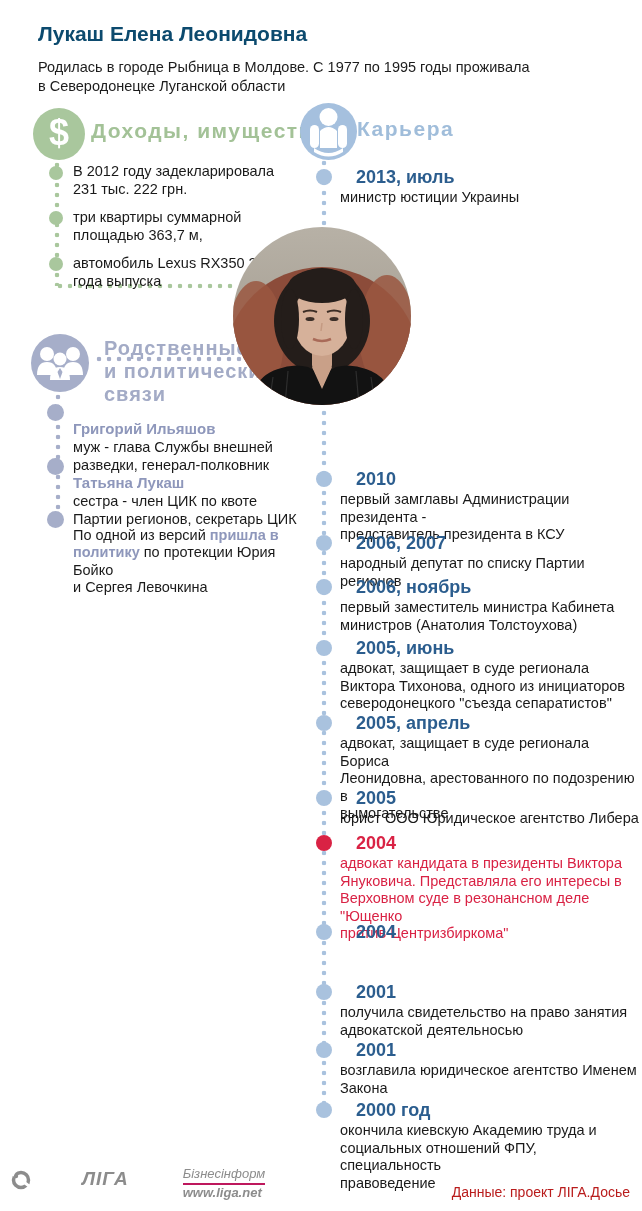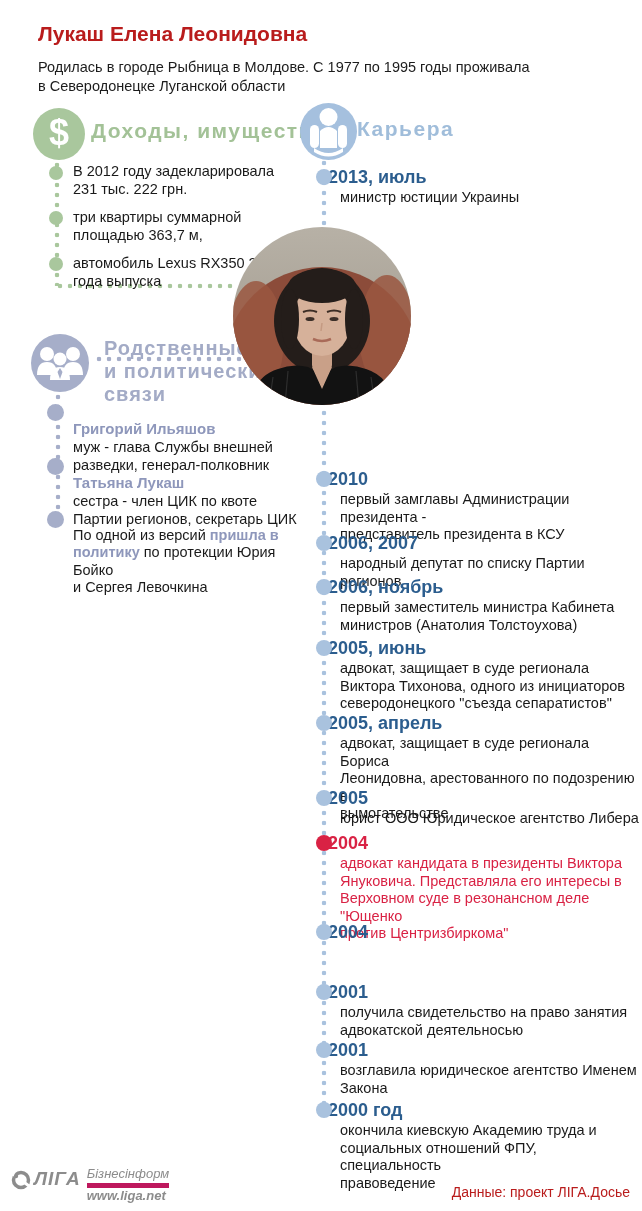--- a/index.html
+++ b/index.html
@@ -1,19 +1,19 @@
 <!DOCTYPE html>
 <html><head>
 <meta charset="utf-8">
 <style>
   html,body{margin:0;padding:0;background:#ffffff;}
   .page{position:relative;width:642px;height:1211px;background:#ffffff;overflow:hidden;
         font-family:"Liberation Sans", sans-serif;color:#1a1a1a;}
 
-  .title{position:absolute;left:38px;top:22px;font-size:21px;font-weight:bold;color:#b91c1c;}
+  .title{position:absolute;left:38px;top:22px;font-size:21px;font-weight:bold;color:#0c4a6e;}
   .subtitle{position:absolute;left:38px;top:58px;font-size:14.5px;line-height:19px;color:#1c1c1c;white-space:pre-line;}
 
   
   .circle-icon{position:absolute;border-radius:50%;display:flex;align-items:center;justify-content:center;}
   .icon-income{left:33px;top:108px;width:52px;height:52px;background:#a9c79d;}
   .icon-income .dollar{color:#fff;font-size:36px;font-weight:bold;line-height:1;margin-top:-2px;}
   .icon-career{left:300px;top:103px;width:57px;height:57px;background:#a5c0de;}
   .icon-conn{left:31px;top:334px;width:58px;height:58px;background:#a6aec9;}
 
   .heading-income{position:absolute;left:91px;top:119px;font-size:21px;font-weight:bold;color:#a3c297;letter-spacing:1.5px;}
@@ -31,32 +31,32 @@
   .vchain,.hchain{background-color:transparent;}
 
   .income-item{position:absolute;left:73px;font-size:14.5px;line-height:18px;white-space:pre-line;color:#1a1a1a;}
 
   .conn-item{position:absolute;left:73px;font-size:14.5px;line-height:17.5px;white-space:pre-line;color:#1a1a1a;}
   .conn-name{font-weight:bold;color:#8e97bb;font-size:15px;display:block;margin-bottom:2px;}
   .conn-hl{font-weight:bold;color:#8e97bb;}
 
   .career-entry{position:absolute;left:316px;width:324px;z-index:1;}
   .career-entry .edot{position:absolute;left:0;top:2px;width:16px;height:16px;border-radius:50%;background:#a9c2de;}
-  .career-entry .year{margin-left:12px;font-size:18px;font-weight:bold;color:#2b5d8e;line-height:20px;}
+  .career-entry .year{margin-left:40px;font-size:18px;font-weight:bold;color:#2b5d8e;line-height:20px;}
   .career-entry .desc{margin-left:24px;margin-top:2px;font-size:14.5px;line-height:17.5px;color:#1a1a1a;white-space:pre-line;}
   .career-entry.red .edot{background:#d92244;}
   .career-entry.red .year,.career-entry.red .desc{color:#d92244;}
 
   .photo{position:absolute;left:233px;top:227px;width:178px;height:178px;border-radius:50%;overflow:hidden;z-index:5;}
 
-  .footer-logo{position:absolute;left:10px;top:1166px;display:flex;align-items:flex-start;color:#8c8c8c;}
+  .footer-logo{position:absolute;left:10px;top:1166px;display:flex;align-items:flex-start;color:#8c8c8c;gap:48px;}
   .logo-ring{margin-top:3px;}
   .logo-liga{font-size:19px;font-weight:bold;font-style:italic;letter-spacing:1px;margin:2px 6px 0 2px;}
   .logo-col{display:flex;flex-direction:column;font-style:italic;font-size:13px;line-height:16px;}
-  .logo-suffix{border-bottom:5px solid #be185d;padding-bottom:1px;}
+  .logo-suffix{border-bottom:2px solid #be185d;padding-bottom:1px;}
   .logo-url{font-weight:bold;}
   .source{position:absolute;right:12px;top:1184px;font-size:14px;color:#b91c1c;}
 </style>
 </head>
 <body>
 
 <div class="page">
 
   <div class="title">Лукаш Елена Леонидовна</div>
   <div class="subtitle">Родилась в городе Рыбница в Молдове. С 1977 по 1995 годы проживала

